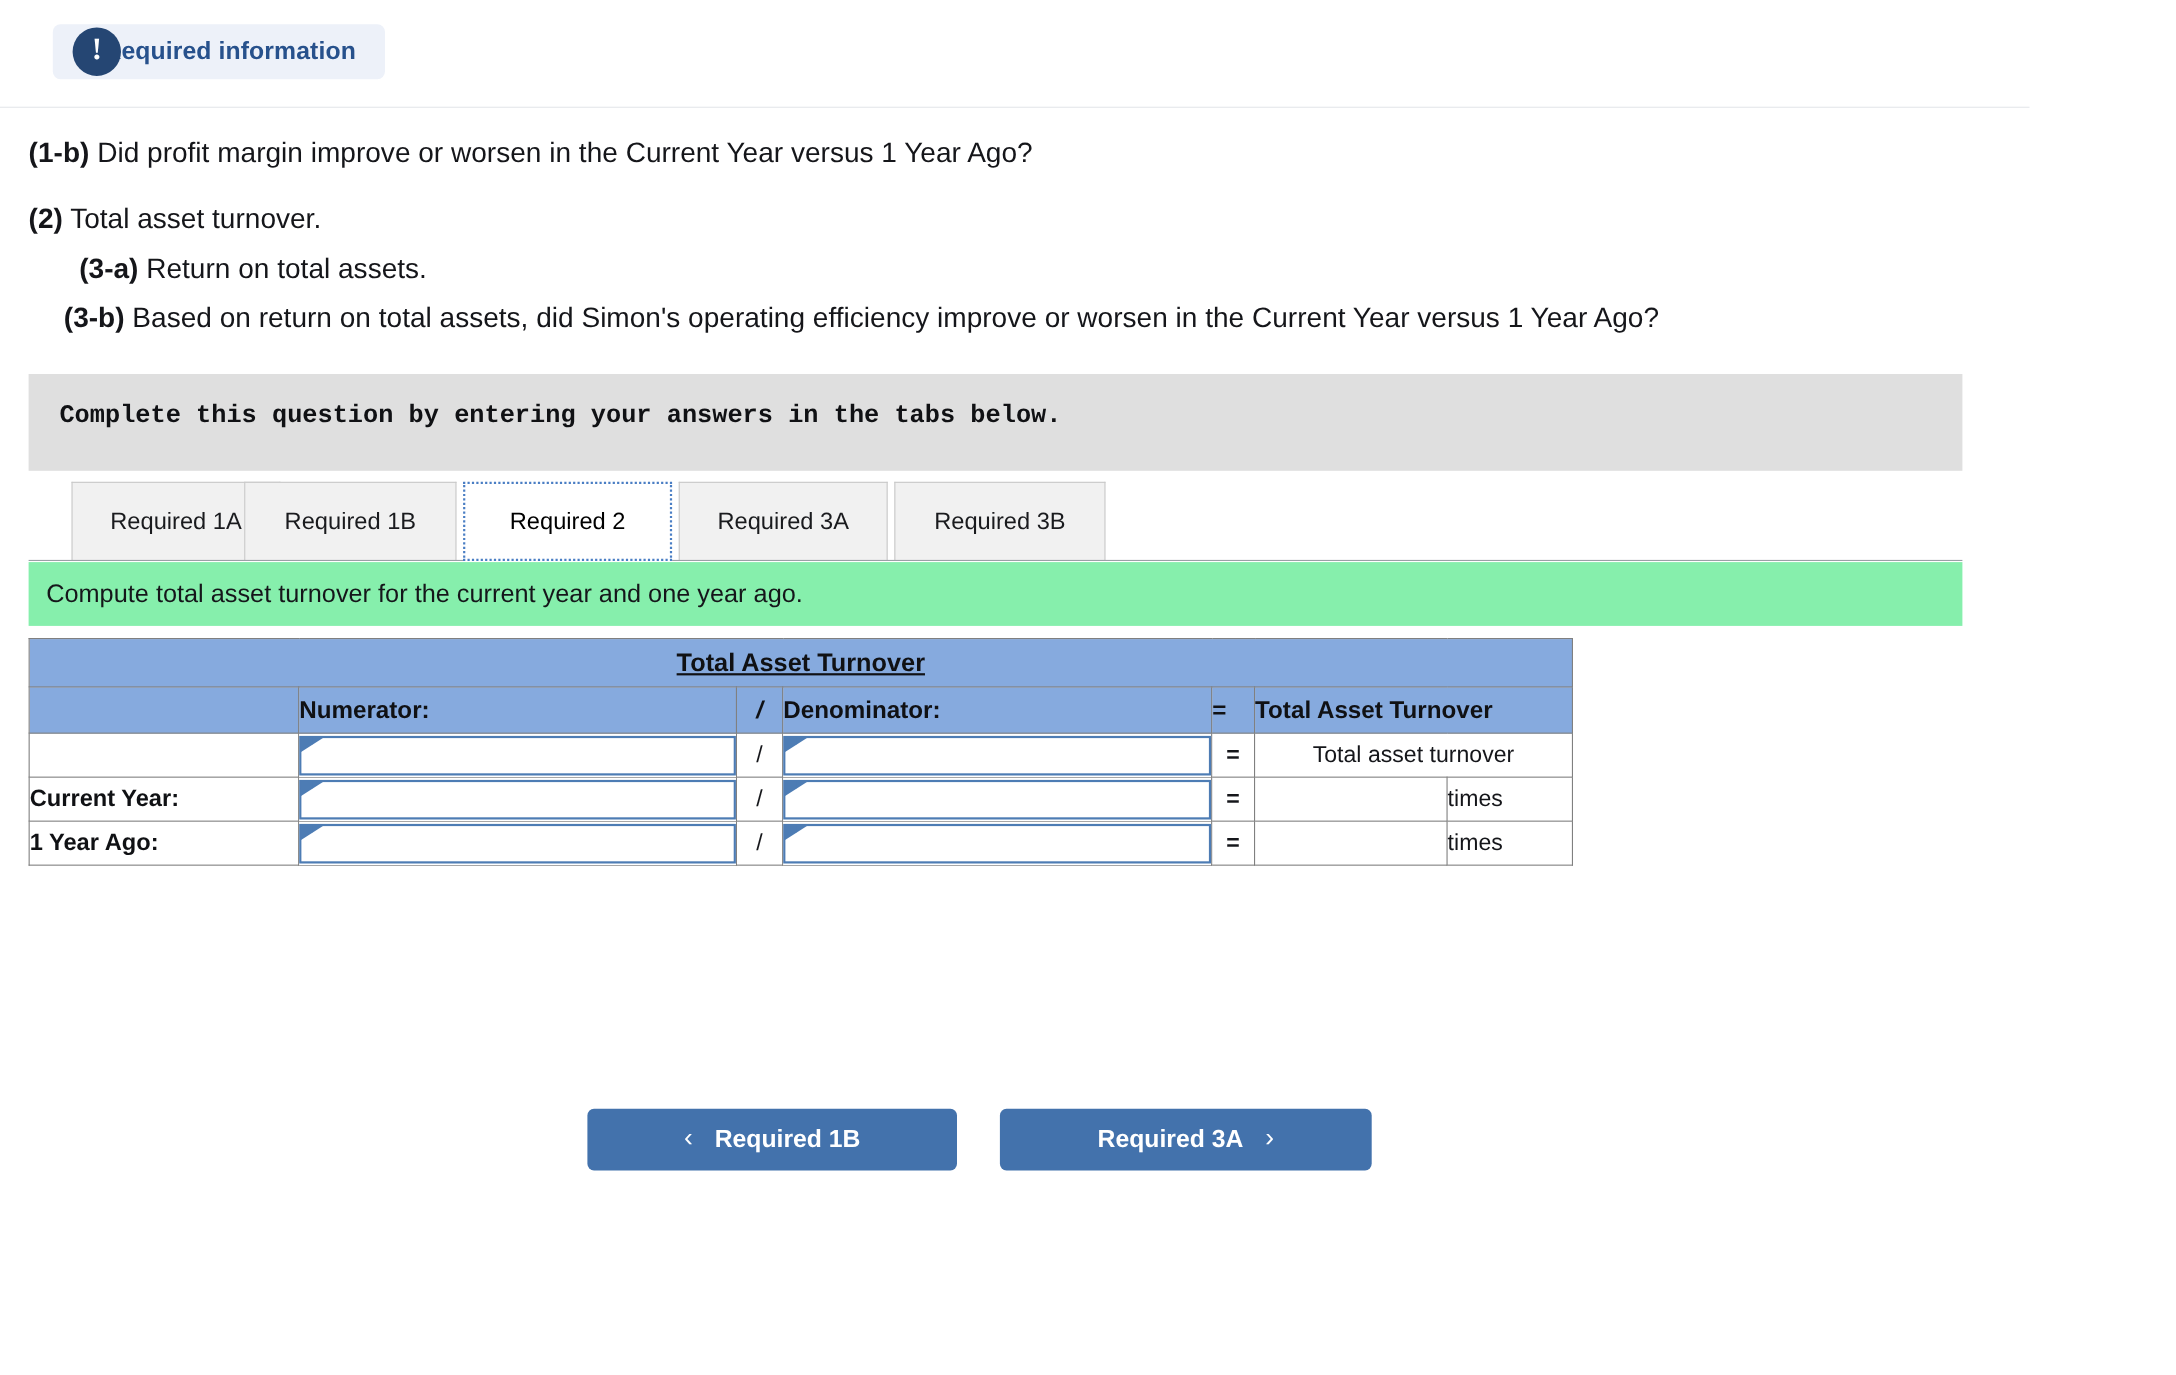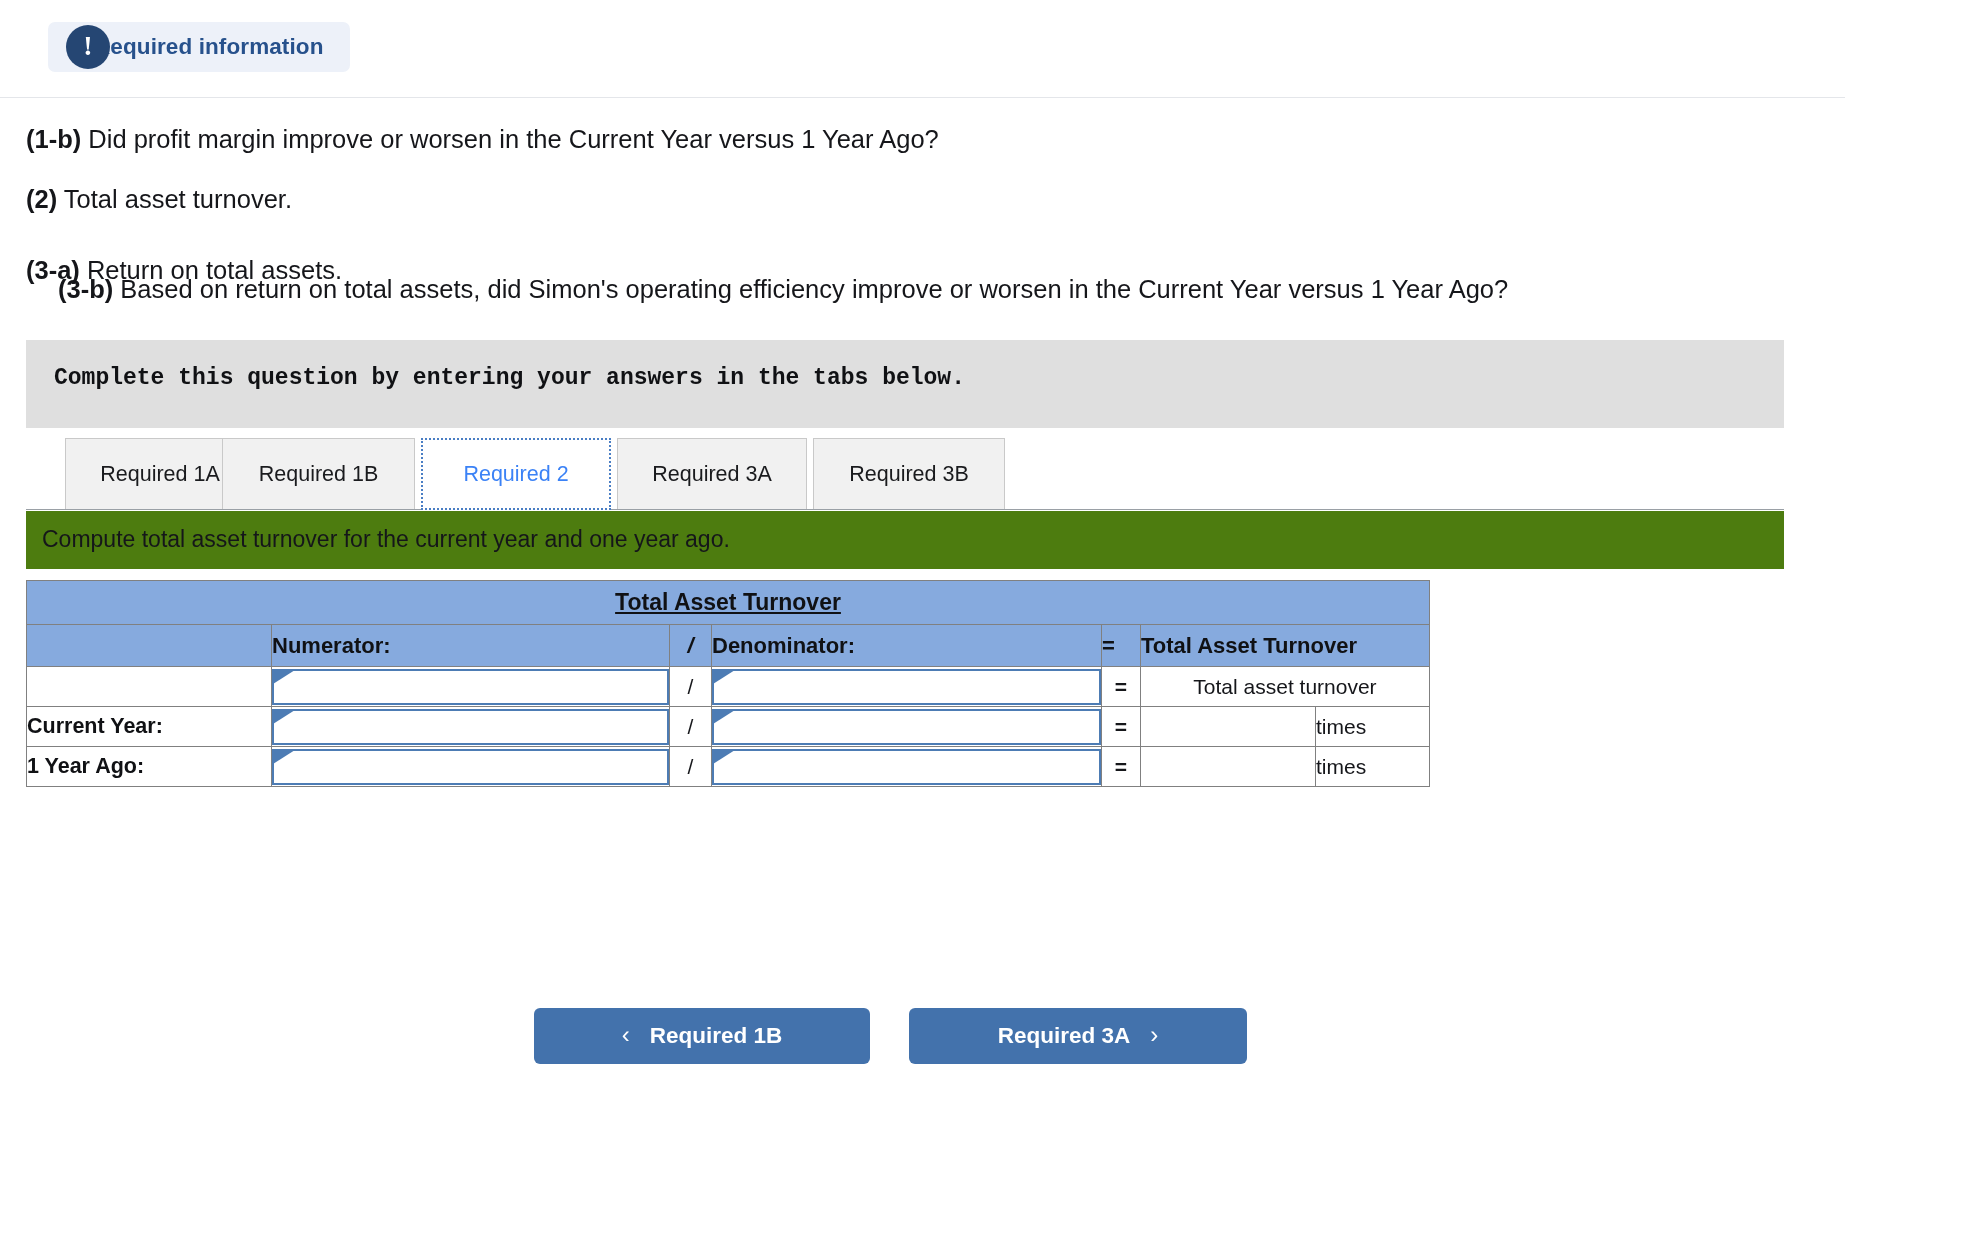--- a/index.html
+++ b/index.html
@@ -79,21 +79,21 @@
     left: 26px;
     font-size: 25.5px;
     line-height: 1.18;
     color: #15161a;
     white-space: nowrap;
   }
   .qline b { font-weight: bold; }
   .q-1a  { top: 66px; }
   .q-1b  { top: 124px; }
   .q-2   { top: 184px; }
-  .q-3a  { top: 255px; }
+  .q-3a  { top: 230px; margin-left: 46px; }
   .q-3b  { top: 274px; margin-left: 32px; }
 
   
   .complete-banner {
     position: absolute;
     left: 26px;
     top: 340px;
     width: 1758px;
     height: 88px;
     background: #dfdfdf;
@@ -138,31 +138,31 @@
     justify-content: center;
     font-size: 21.5px;
     color: #1a1b1e;
     white-space: nowrap;
   }
   .tab.active {
     background: #ffffff;
     border: 2px dotted #4a7ec4;
     border-bottom: 2px dotted #4a7ec4;
     z-index: 5;
-    color: #3b82f6;
+    color: #000000;
   }
 
   
   .blue-strip {
     position: absolute;
     left: 26px;
     top: 511px;
     width: 1758px;
     height: 58px;
-    background: #4d7c0f;
+    background: #86efac;
     box-sizing: border-box;
   }
   .blue-strip-text {
     position: absolute;
     left: 16px;
     top: 15px;
     font-size: 23px;
     color: #15161a;
   }
 

